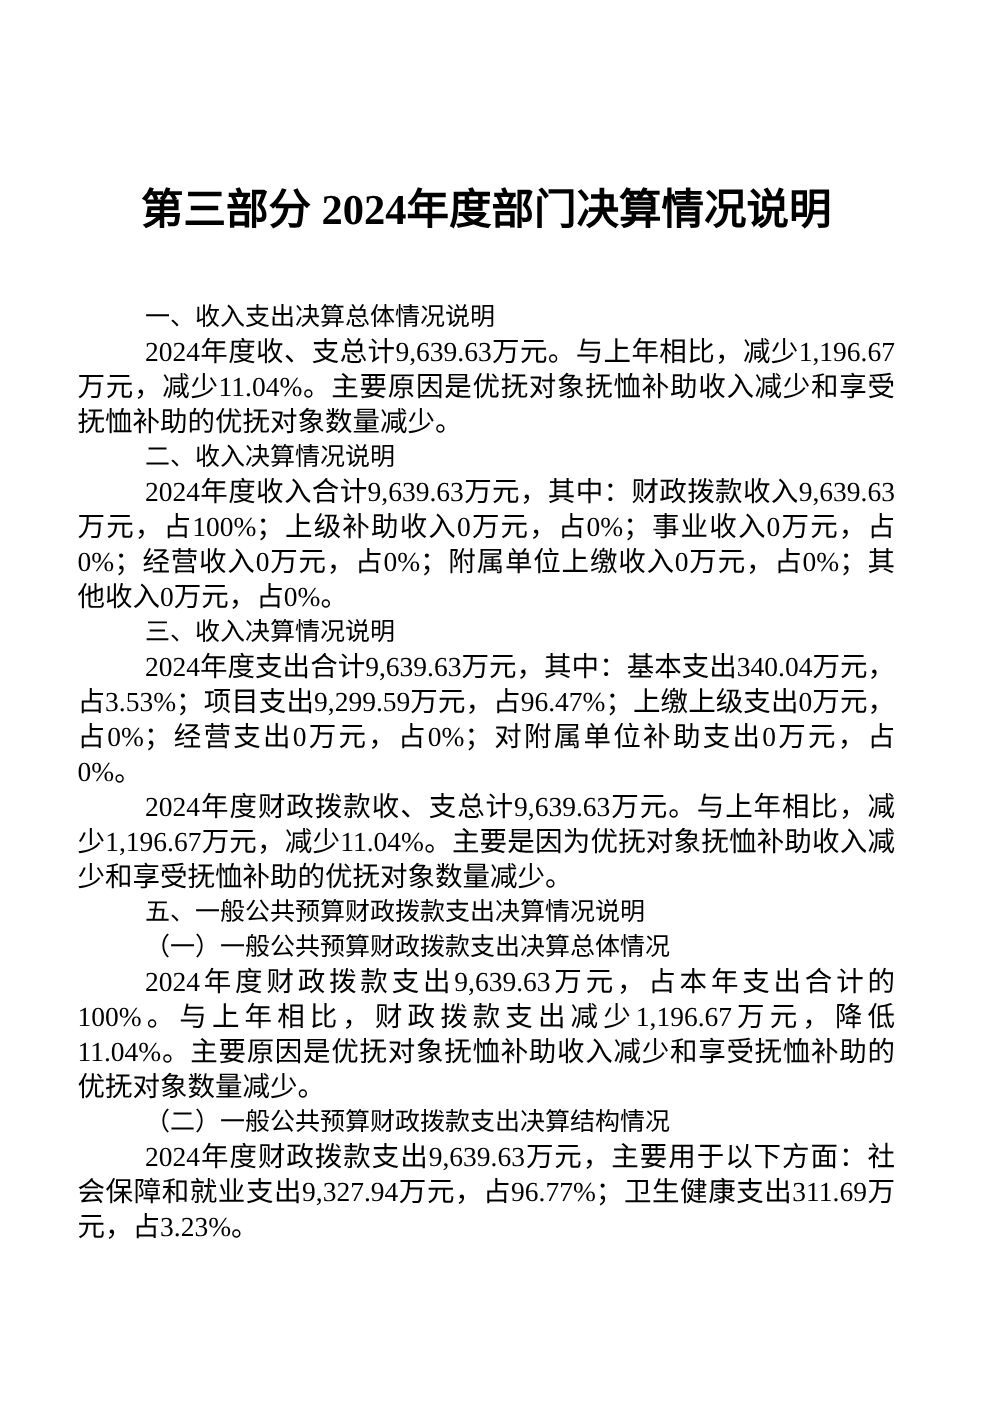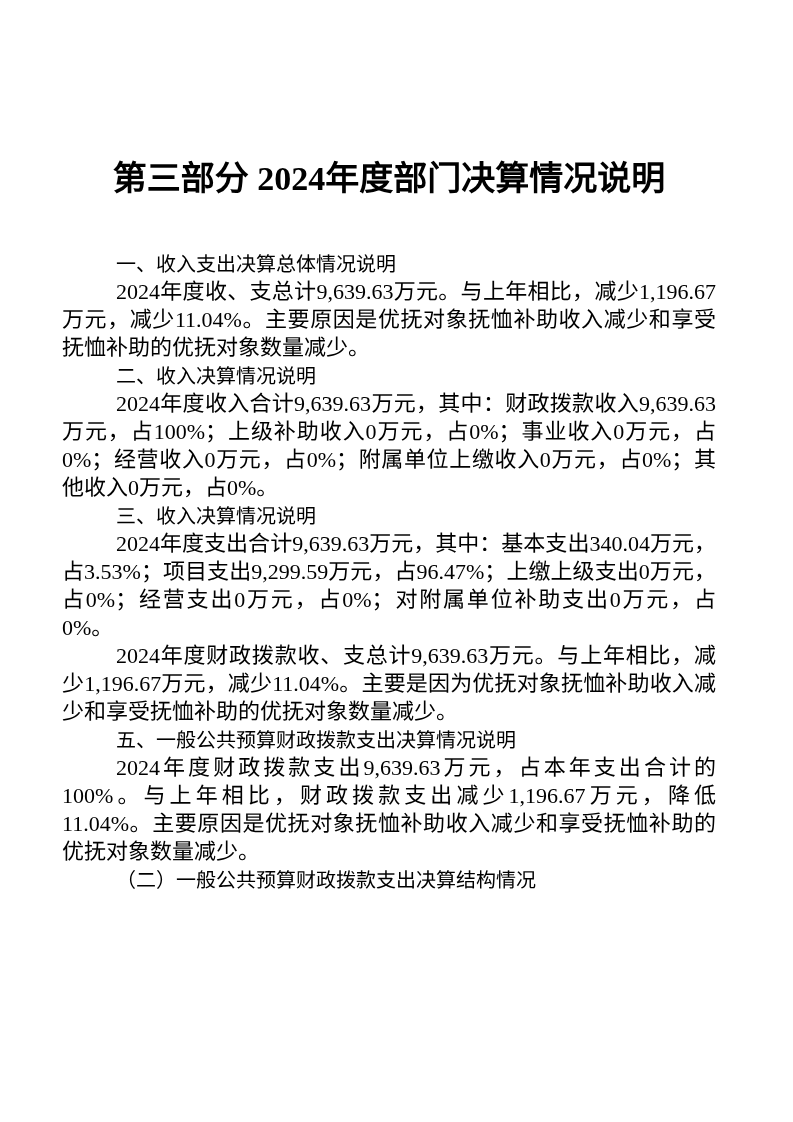--- a/index.html
+++ b/index.html
@@ -11,21 +11,21 @@
     width: 793px;
     height: 1122px;
     position: relative;
     font-family: "Liberation Serif", "DejaVu Serif", serif;
     color: #000000;
     overflow: hidden;
   }
   .page {
     position: absolute;
     left: 62px;
-    top: 160px;
+    top: 150px;
     width: 654px;
   }
   .doc-title {
     font-size: 34px;
     font-weight: bold;
     line-height: 38px;
     text-align: center;
     margin: 0 0 52px 0;
     white-space: nowrap;
   }
@@ -60,17 +60,19 @@
   <h2 class="sec-heading">二、收入决算情况说明</h2>
   <p class="para">2024年度收入合计9,639.63万元，其中：财政拨款收入9,639.63万元，占100%；上级补助收入0万元，占0%；事业收入0万元，占0%；经营收入0万元，占0%；附属单位上缴收入0万元，占0%；其他收入0万元，占0%。</p>
 
   <h2 class="sec-heading">三、收入决算情况说明</h2>
   <p class="para">2024年度支出合计9,639.63万元，其中：基本支出340.04万元，占3.53%；项目支出9,299.59万元，占96.47%；上缴上级支出0万元，占0%；经营支出0万元，占0%；对附属单位补助支出0万元，占0%。</p>
 
   <p class="para">2024年度财政拨款收、支总计9,639.63万元。与上年相比，减少1,196.67万元，减少11.04%。主要是因为优抚对象抚恤补助收入减少和享受抚恤补助的优抚对象数量减少。</p>
 
   <h2 class="sec-heading">五、一般公共预算财政拨款支出决算情况说明</h2>
 
+  <h3 class="sec-heading">（一）一般公共预算财政拨款支出决算总体情况</h3>
   <p class="para">2024年度财政拨款支出9,639.63万元，占本年支出合计的100%。与上年相比，财政拨款支出减少1,196.67万元，降低11.04%。主要原因是优抚对象抚恤补助收入减少和享受抚恤补助的优抚对象数量减少。</p>
 
   <h3 class="sec-heading">（二）一般公共预算财政拨款支出决算结构情况</h3>
+  <p class="para">2024年度财政拨款支出9,639.63万元，主要用于以下方面：社会保障和就业支出9,327.94万元，占96.77%；卫生健康支出311.69万元，占3.23%。</p>
 
 </div>
 
 </body></html>

